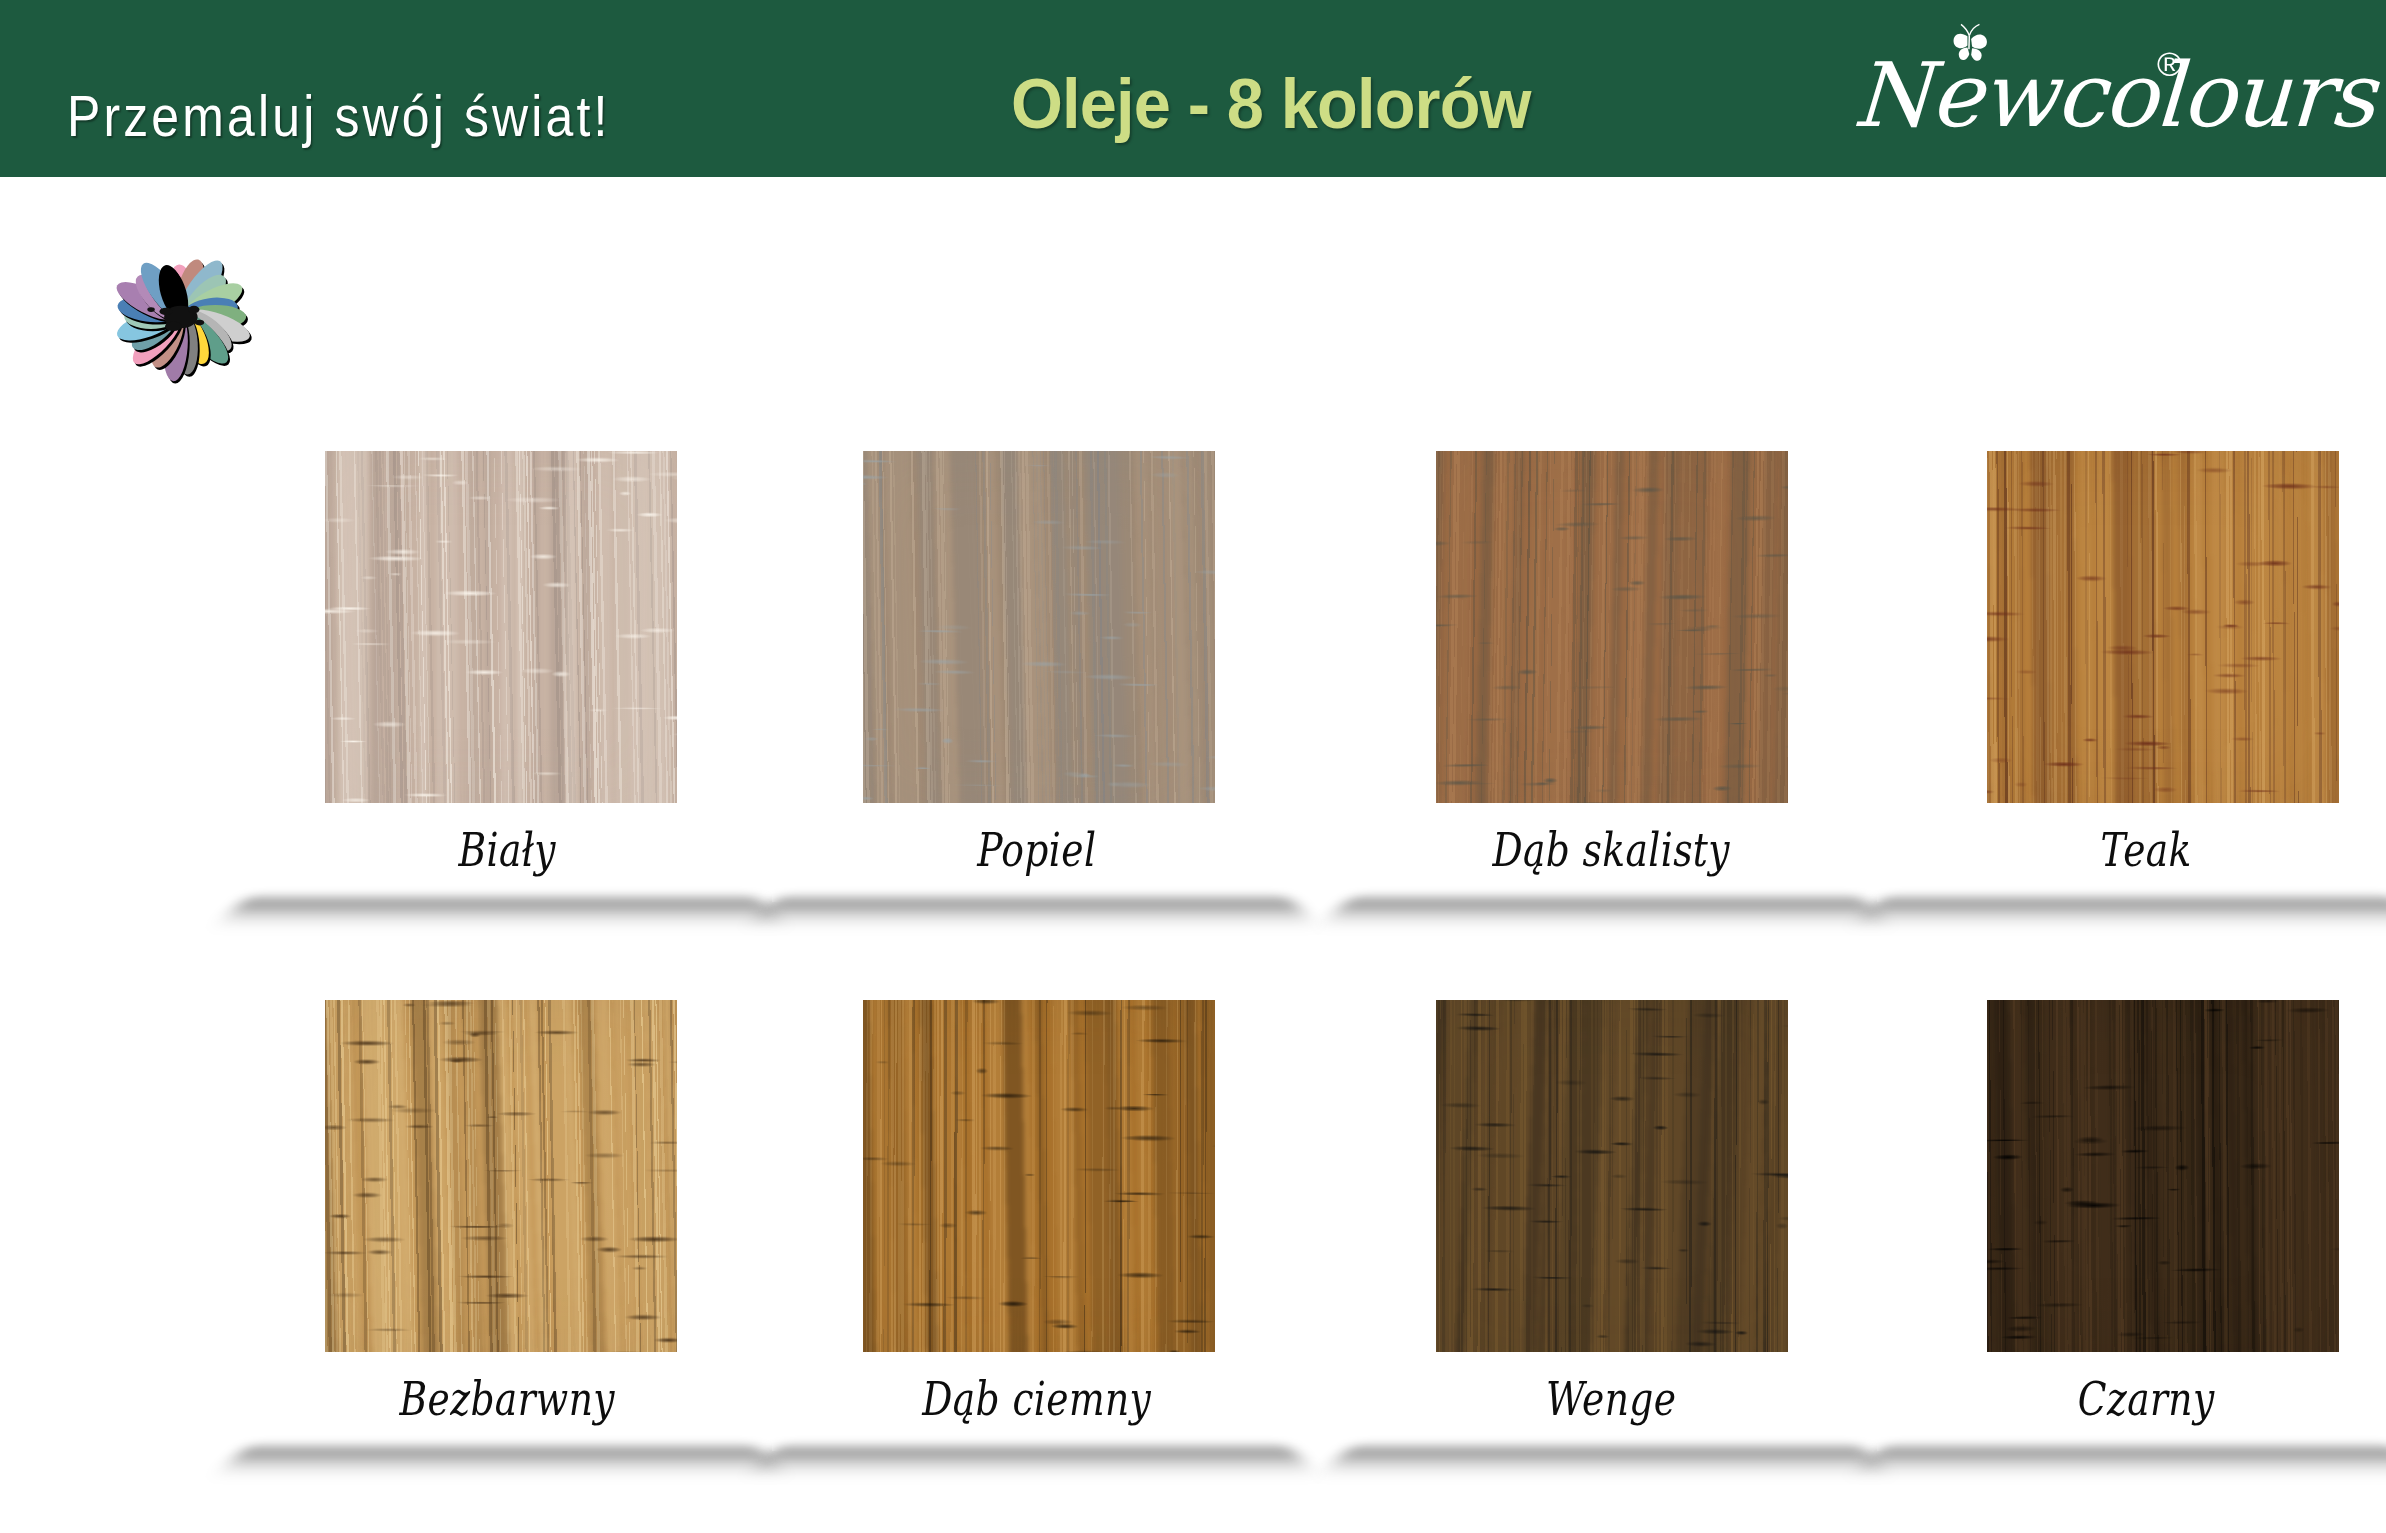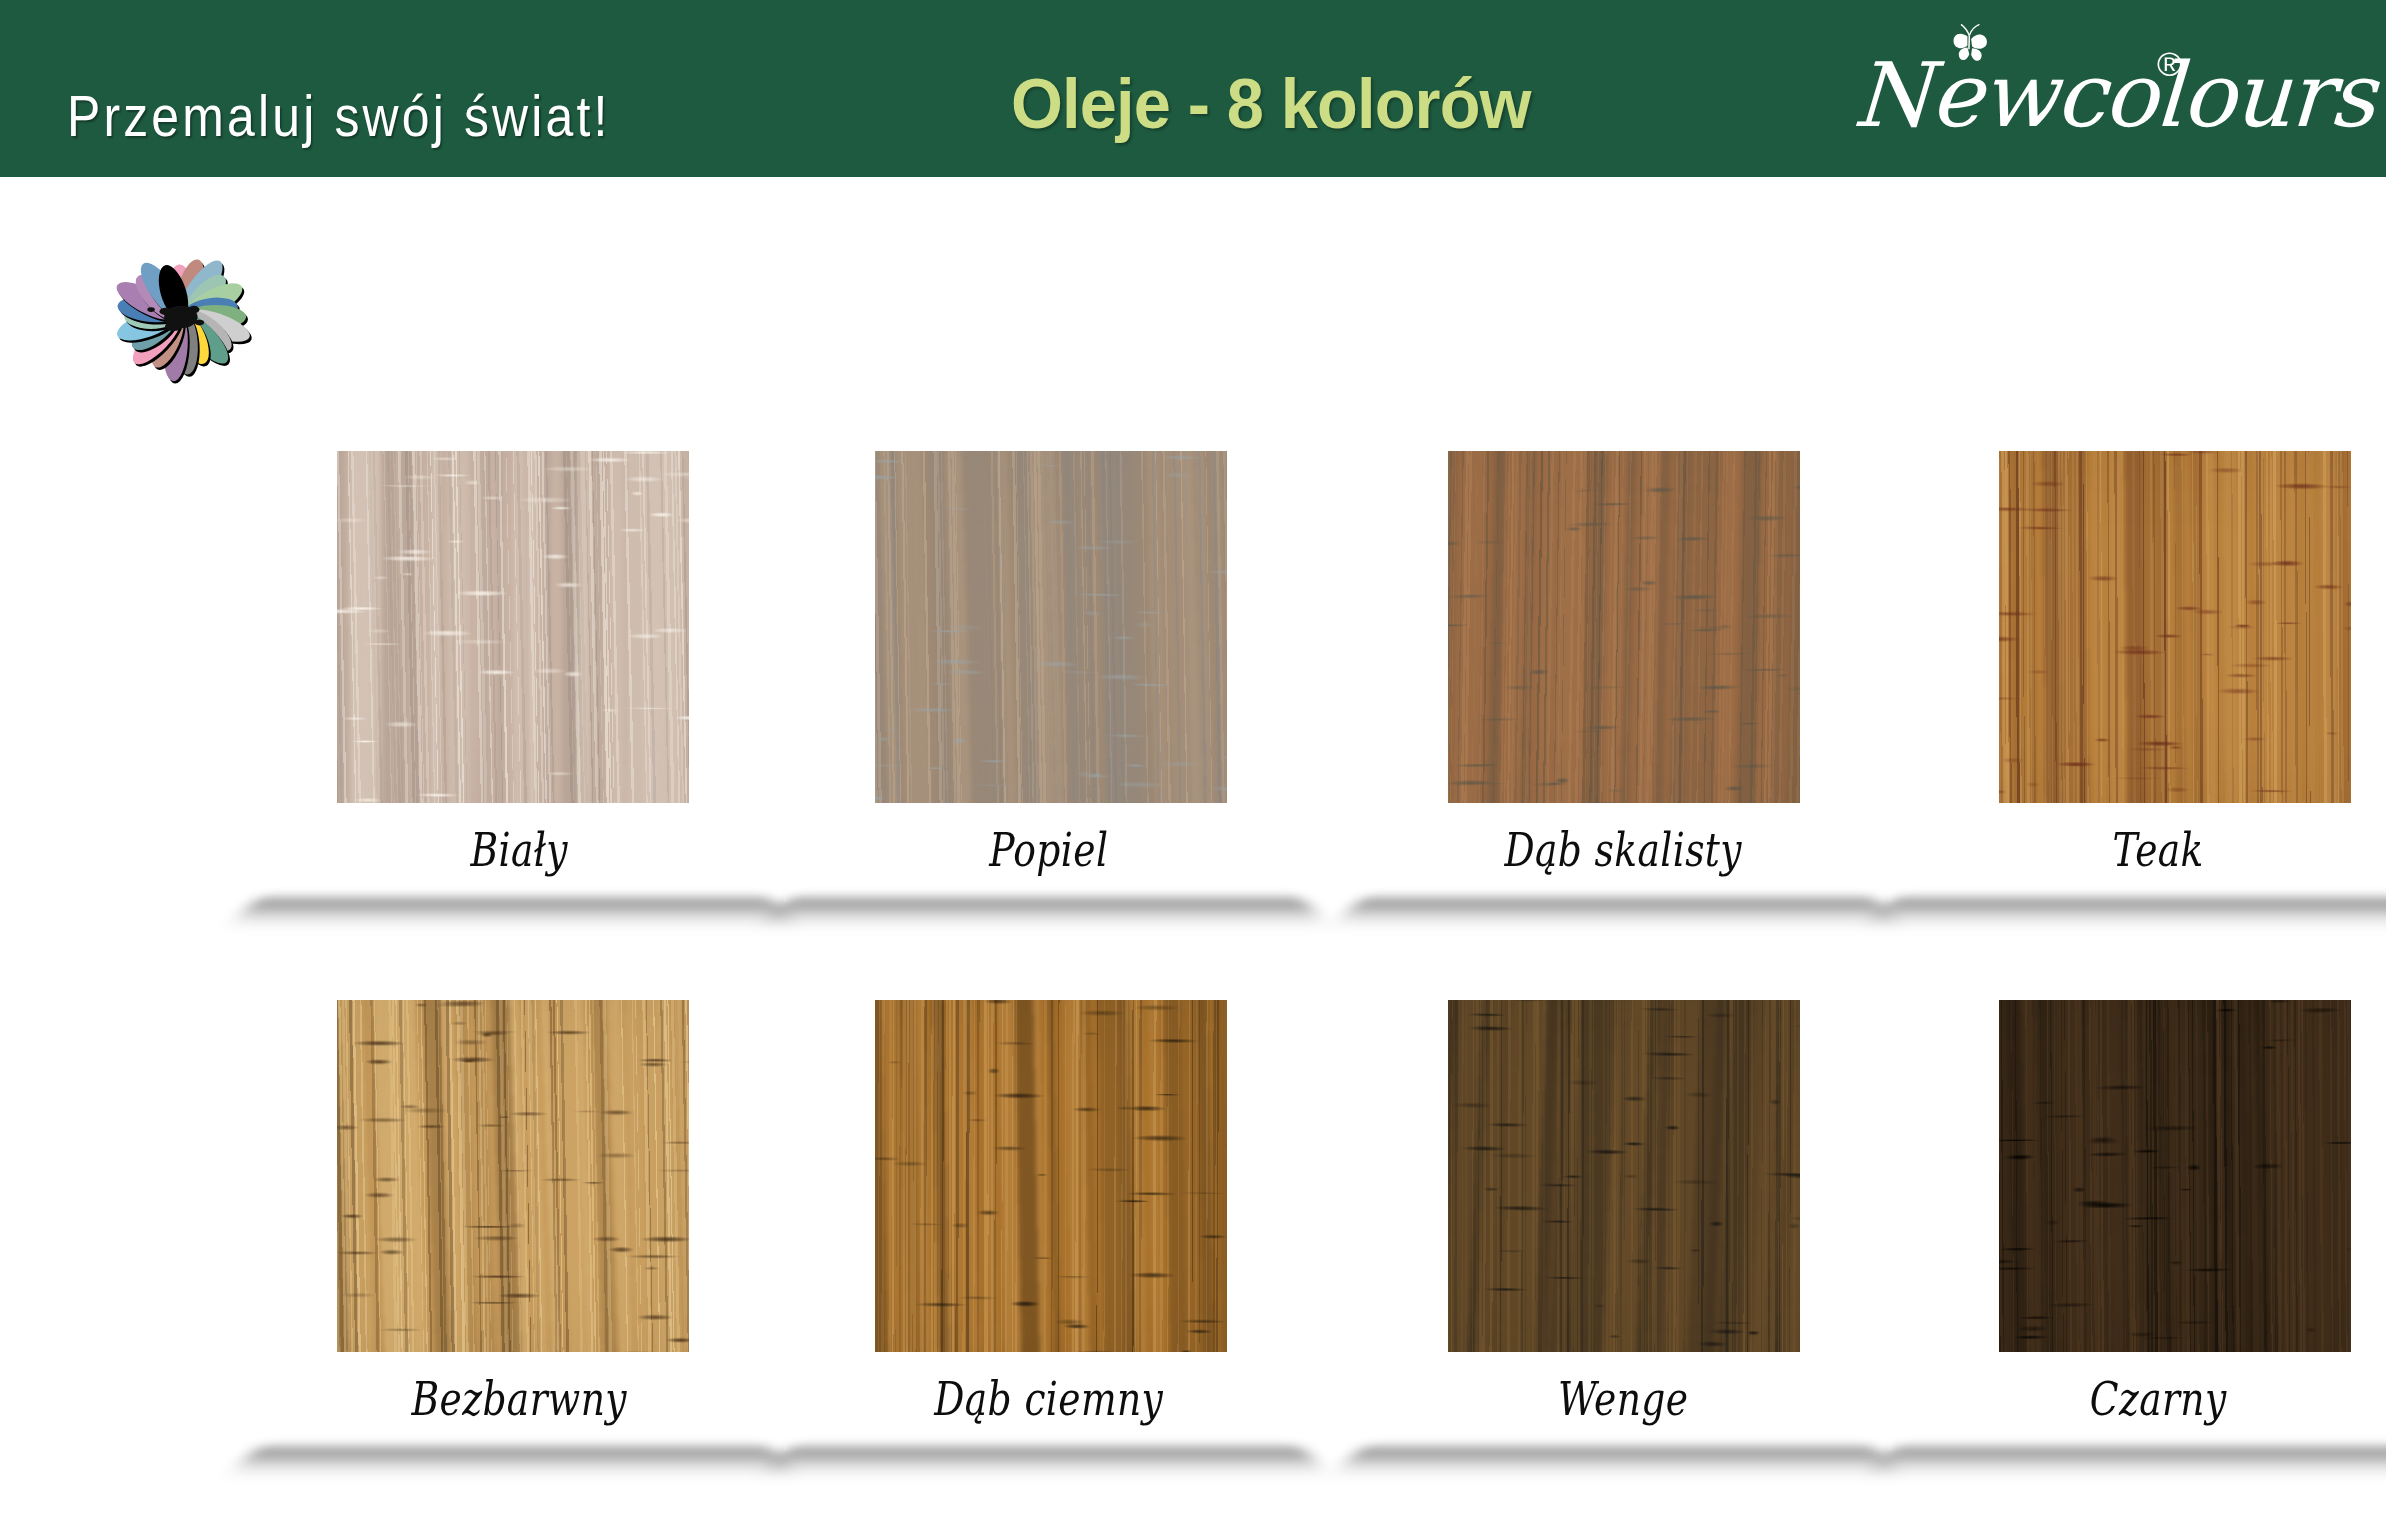--- a/index.html
+++ b/index.html
@@ -110,21 +110,21 @@
   .grid {
     position: absolute;
     left: 0;
     top: 177px;
     width: 2387px;
     height: 1356px;
   }
 
   .row {
     position: absolute;
-    left: 12px;
+    left: 0;
     width: 2163px;
     height: 517px;
   }
   .row.row-1 { top: 268px; }
   .row.row-2 { top: 817px; }
 
   .card {
     position: absolute;
     top: 0;
     width: 522px;

